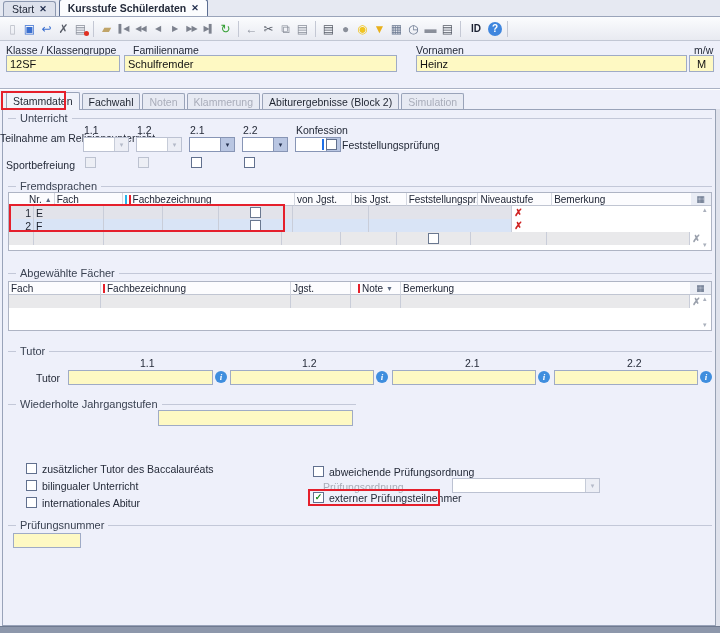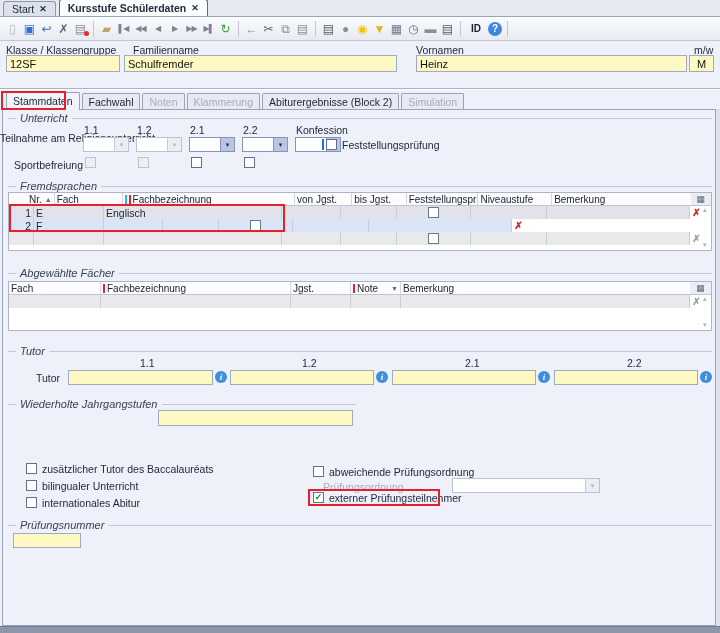--- a/index.html
+++ b/index.html
@@ -39,21 +39,21 @@
   .stabs{position:absolute;left:6px;top:92px;height:18px;display:flex;align-items:center;z-index:3;}
   .stab{box-sizing:border-box;height:16px;padding:2px 6px 0 6px;margin-right:2px;white-space:nowrap;
         border:1px solid #99a3b9;border-bottom:none;border-radius:2px 2px 0 0;background:#e7eaf3;font-size:10.5px;}
   .stab.active{background:#f1f3fa;height:18px;}
   .stab.disabled{color:#a9adba;}
 
   .content{position:absolute;left:2px;top:109px;width:715px;height:517px;box-sizing:border-box;
            background:#eef0fa;border:1px solid #99a3b9;}
 
   
-  .group{position:absolute;border-top:1px solid #c3c8d8;font-style:italic;}
+  .group{position:absolute;border-top:1px solid #c3c8d8;}
   .glegend{position:absolute;top:-7px;left:8px;background:#eef0fa;padding:0 4px;font-size:11px;color:#3a4252;white-space:nowrap;}
 
   .slabel{position:absolute;font-size:10.5px;color:#242a38;white-space:nowrap;}
   .slabel.right{text-align:right;}
   .slabel.dim{color:#a9adb8;}
 
   
   .combo{position:absolute;height:15px;border:1px solid #8795b5;background:#fff;box-sizing:border-box;display:flex;}
   .combo .cfill{flex:1;position:relative;}
   .combo .cbtn{width:13px;background:#b9c6e2;border-left:1px solid #8795b5;display:flex;align-items:center;justify-content:center;font-size:7px;color:#24304e;}
@@ -194,21 +194,21 @@
       <span class="cbtn">▾</span>
     </div>
   <div class="combo" style="left:295px;top:137px;width:46px">
       <span class="cfill">
         <span class="caret"></span>
       </span>
       <span class="cbtn">▾</span>
     </div>
   <div class="cb" style="left:326px;top:139px"></div>
   <span class="slabel" style="left:342px;top:139px">Feststellungsprüfung</span>
-  <span class="slabel right" style="left:0;top:159px;width:83px">Sportbefreiung</span>
+  <span class="slabel right" style="left:0;top:159px;width:75px">Sportbefreiung</span>
   <div class="cb disabled" style="left:85px;top:157px"></div>
   <div class="cb disabled" style="left:138px;top:157px"></div>
   <div class="cb" style="left:191px;top:157px"></div>
   <div class="cb" style="left:244px;top:157px"></div>
 
   <div class="group" style="left:8px;top:186px;width:704px;height:70px">
     <span class="glegend">Fremdsprachen</span>
   </div>
   <div class="tbl" style="left:8px;top:192px;width:704px;height:59px">
     <div class="trow">
@@ -237,21 +237,20 @@
           <span>Niveaustufe</span>
         </span>
       <span class="th" style="width:143px;border-right:none">
           <span>Bemerkung</span>
         </span>
       <span class="cfgbtn">▦</span>
     </div>
     <div class="trow rsel1">
       <span class="td num" style="width:25px">1</span>
       <span class="td" style="width:70px">E</span>
-      <span class="td" style="width:178px">Englisch</span>
       <span class="td" style="width:59px"></span>
       <span class="td" style="width:56px"></span>
       <span class="td" style="width:74px">
           <span class="rowcb"></span>
         </span>
       <span class="td" style="width:76px"></span>
       <span class="td" style="width:143px"></span>
       <span class="delx">✗</span>
     </div>
     <div class="trow rsel2">
@@ -291,21 +290,21 @@
       <span class="th" style="width:92px">
           <span>Fach</span>
         </span>
       <span class="th" style="width:190px">
           <span class="mk red"></span>
           <span>Fachbezeichnung</span>
         </span>
       <span class="th" style="width:60px">
           <span>Jgst.</span>
         </span>
-      <span class="th" style="width:50px;justify-content:space-between">
+      <span class="th" style="width:50px;justify-content:center">
           <span style="display:flex;align-items:center">
             <span class="mk red"></span>
             <span>Note</span>
           </span>
           <span class="sortg">▼</span>
         </span>
       <span class="th" style="width:289px;border-right:none">
           <span>Bemerkung</span>
         </span>
       <span class="cfgbtn">▦</span>

